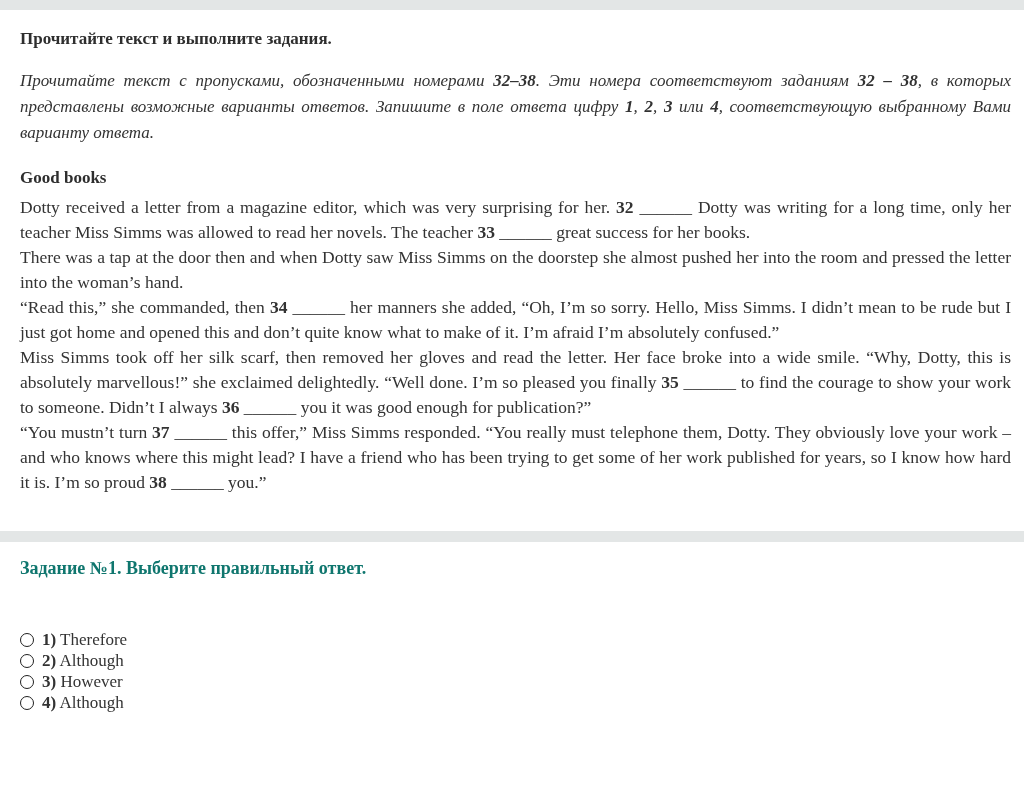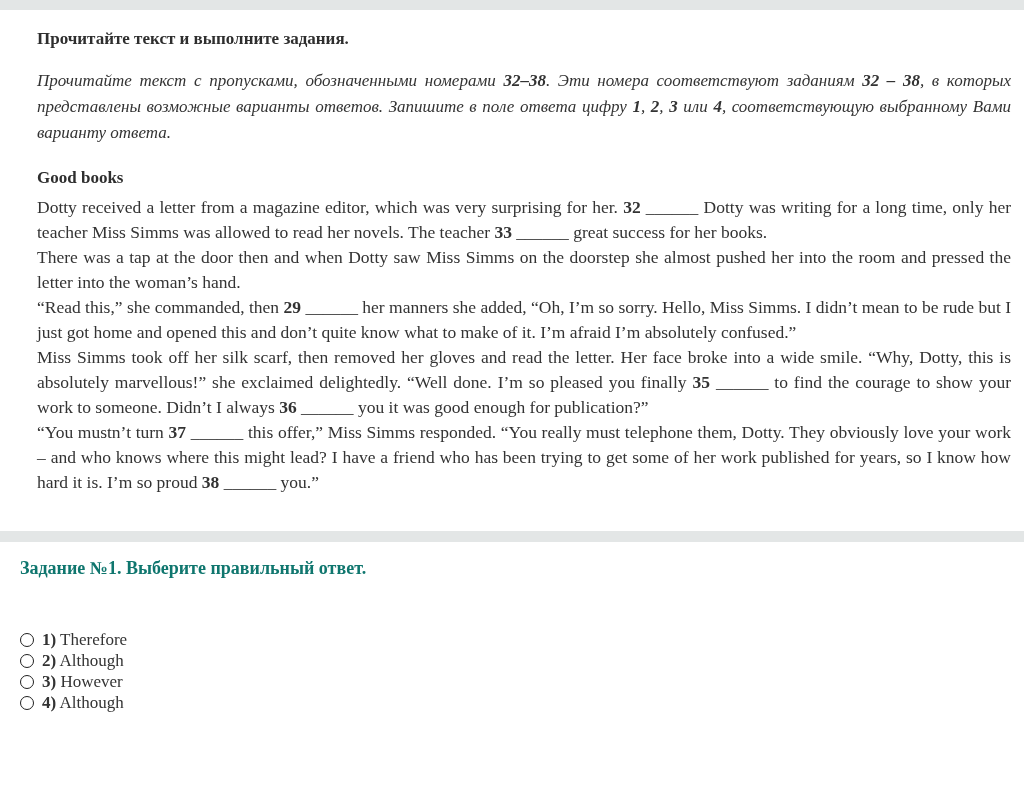--- a/index.html
+++ b/index.html
@@ -5,21 +5,21 @@
   * { margin: 0; padding: 0; box-sizing: border-box; }
   html, body { background: #ffffff; }
   body {
     width: 1024px; height: 805px;
     font-family: "Liberation Serif", serif;
     color: #333333;
     overflow: hidden;
     position: relative;
   }
   .top-bar { height: 10px; background: #e3e6e6; width: 100%; }
-  .content { padding: 0 13px 0 37px; }
+  .content { padding: 0 13px 0 20px; }
 
   .instruction-heading {
     margin-top: 19px;
     font-size: 17px; font-weight: bold; line-height: 20px;
     color: #2e2e2e;
   }
   .intro {
     margin-top: 19px;
     font-style: italic;
     font-size: 17px; line-height: 26px;
@@ -77,21 +77,21 @@
 <div class="content">
   <div class="instruction-heading">Прочитайте текст и выполните задания.</div>
 
   <div class="intro"><span>Прочитайте текст с пропусками, обозначенными номерами </span><span class="b">32–38</span><span>. Эти номера соответствуют заданиям </span><span class="b">32 – 38</span><span>, в которых представлены возможные варианты ответов. Запишите в поле ответа цифру </span><span class="b">1</span><span>, </span><span class="b">2</span><span>, </span><span class="b">3</span><span> или </span><span class="b">4</span><span>, соответствующую выбранному Вами варианту ответа.</span></div>
 
   <div class="passage-title">Good books</div>
 
   <div class="passage">
       <p><span>Dotty received a letter from a magazine editor, which was very surprising for her.  </span><span class="b">32</span><span> ______ Dotty was writing for a long time, only her teacher Miss Simms was allowed to read her novels. The teacher </span><span class="b">33</span><span> ______ great success for her books.</span></p>
       <p><span>There was a tap at the door then and when Dotty saw Miss Simms on the doorstep she almost pushed her into the room and pressed the letter into the woman’s hand.</span></p>
-      <p><span>“Read this,” she commanded, then </span><span class="b">29</span><span> ______ her manners she added, “Oh, I’m so sorry. Hello, Miss Simms. I didn’t mean to be rude but I just got home and opened this and don’t quite know what to make of it. I’m afraid I’m absolutely confused.”</span></p>
+      <p><span>“Read this,” she commanded, then </span><span class="b">34</span><span> ______ her manners she added, “Oh, I’m so sorry. Hello, Miss Simms. I didn’t mean to be rude but I just got home and opened this and don’t quite know what to make of it. I’m afraid I’m absolutely confused.”</span></p>
       <p><span>Miss Simms took off her silk scarf, then removed her gloves and read the letter. Her face broke into a wide smile. “Why, Dotty, this is absolutely marvellous!” she exclaimed delightedly. “Well done. I’m so pleased you finally </span><span class="b">35</span><span> ______ to find the courage to show your work to someone. Didn’t I always </span><span class="b">36</span><span> ______ you it was good enough for publication?”</span></p>
       <p><span>“You mustn’t turn </span><span class="b">37</span><span> ______ this offer,” Miss Simms responded. “You really must telephone them, Dotty. They obviously love your work –  and who knows where this might lead? I have a friend who has been trying to get some of her work published for years, so I know how hard it is. I’m so proud </span><span class="b">38</span><span> ______ you.”</span></p>
     </div>
 </div>
 
 <div class="section-divider"></div>
 
 <div>
   <div class="task-heading">Задание №1. Выберите правильный ответ.</div>
 

